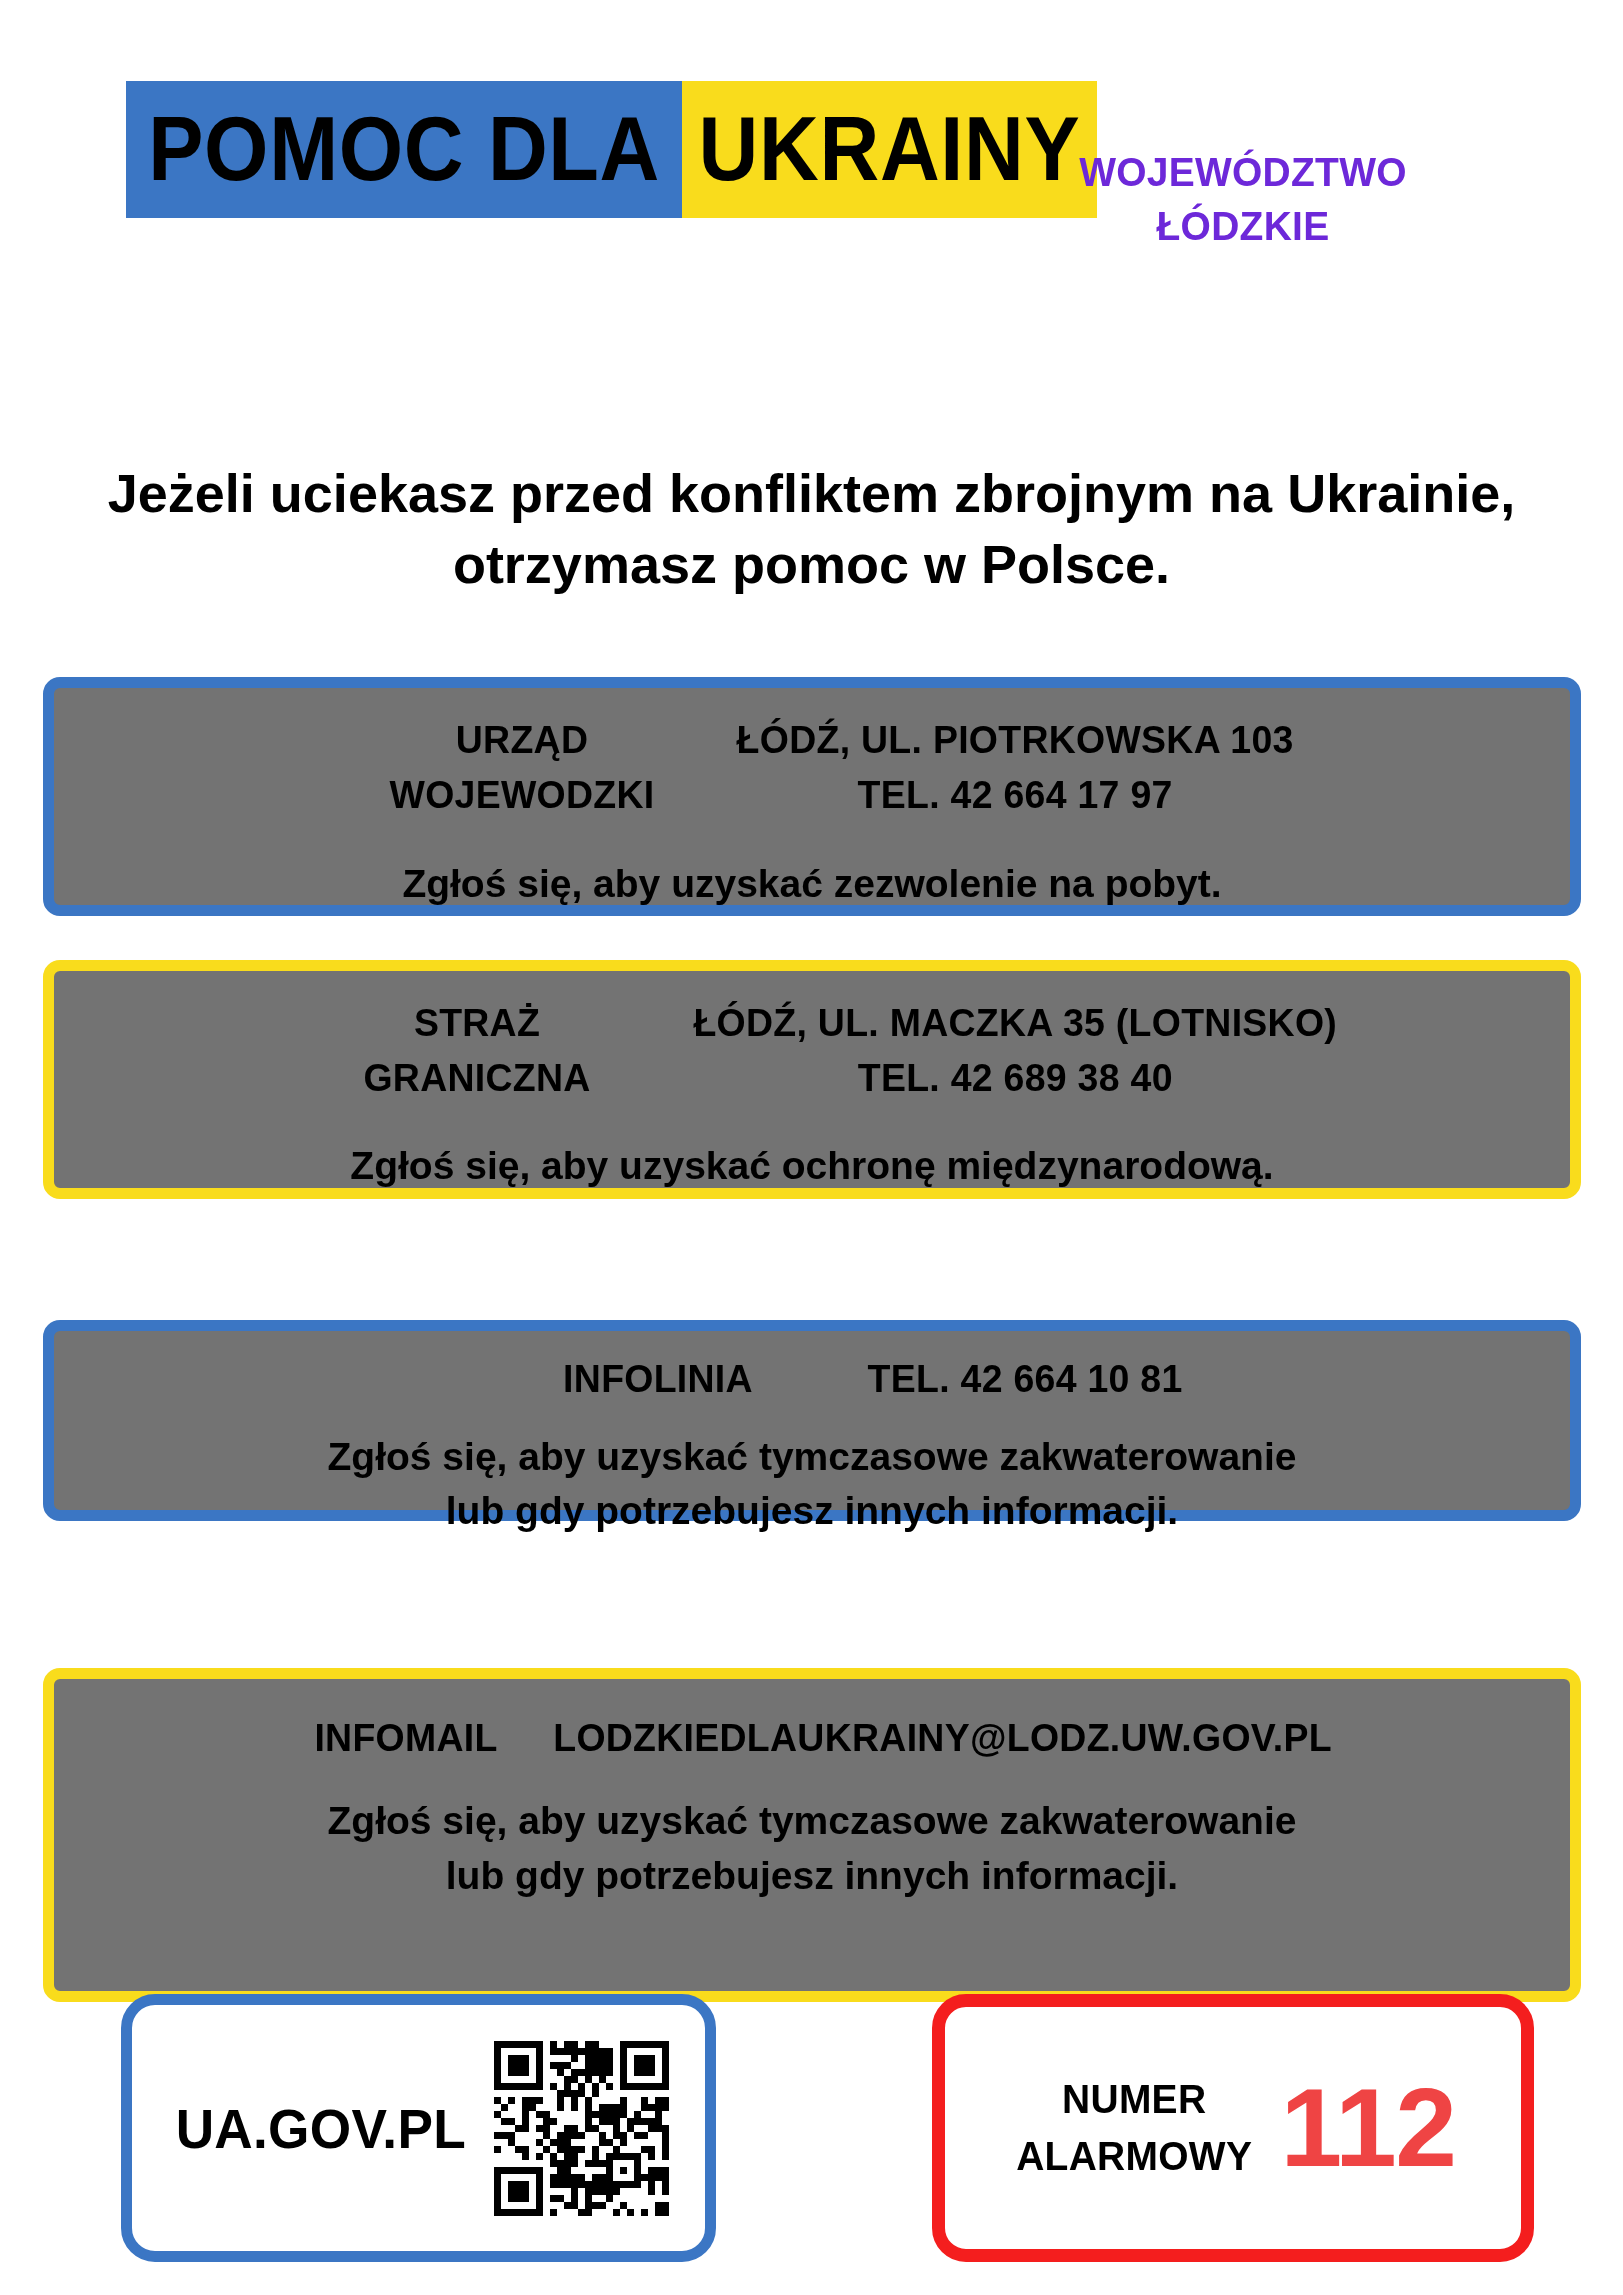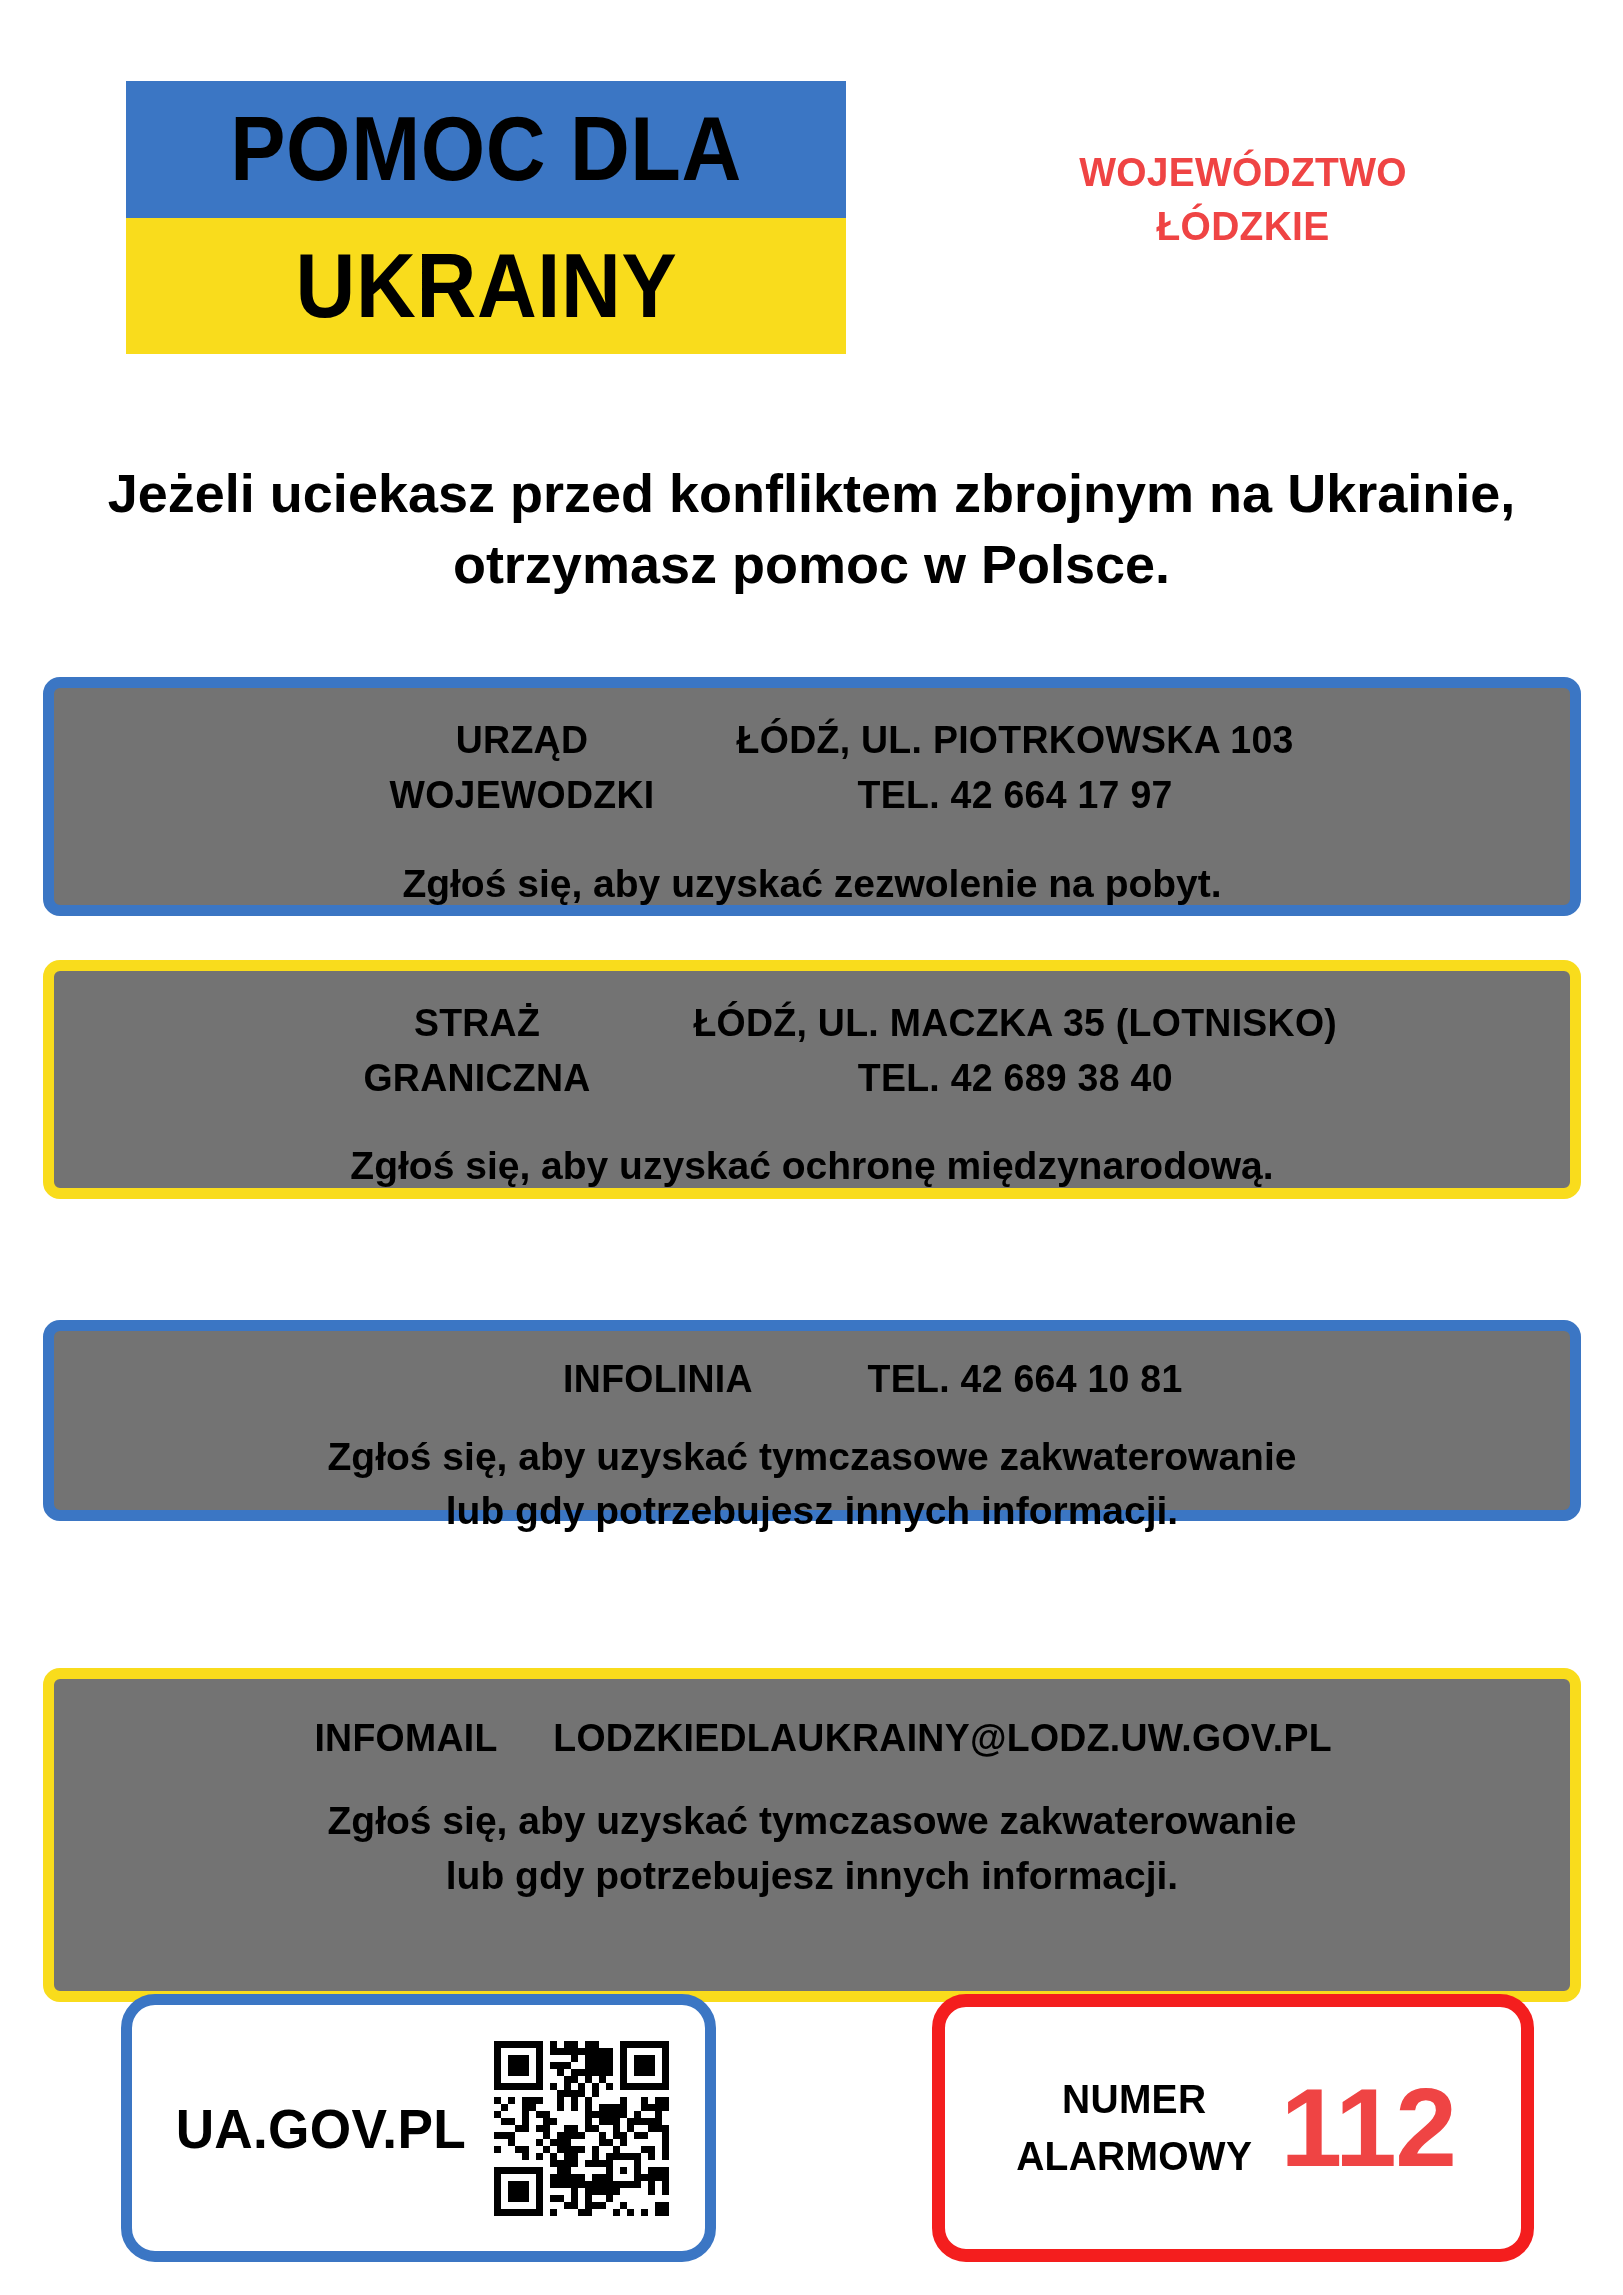--- a/index.html
+++ b/index.html
@@ -27,21 +27,21 @@
     width: 1623px;
     height: 419px;
   }
   .flag {
     position: absolute;
     left: 126px;
     top: 81px;
     width: 720px;
     height: 273px;
     display: flex;
-    flex-direction: column;
+    flex-direction: row;
   }
   .flag-band {
     position: relative;
     width: 100%;
     height: 50%;
     display: flex;
     align-items: center;
     justify-content: center;
   }
   .flag-band.blue { background: #3b76c4; }
@@ -58,21 +58,21 @@
   }
   .region {
     position: absolute;
     left: 955px;
     top: 145px;
     width: 576px;
     text-align: center;
     font-weight: 700;
     font-size: 41px;
     line-height: 1.32;
-    color: #ef4444;
+    color: #6d28d9;
     letter-spacing: 0.3px;
   }
   .region-line { display: block; transform: scaleX(0.95); }
 
   
   .headline {
     position: absolute;
     left: 39px;
     top: 458px;
     width: 1545px;

